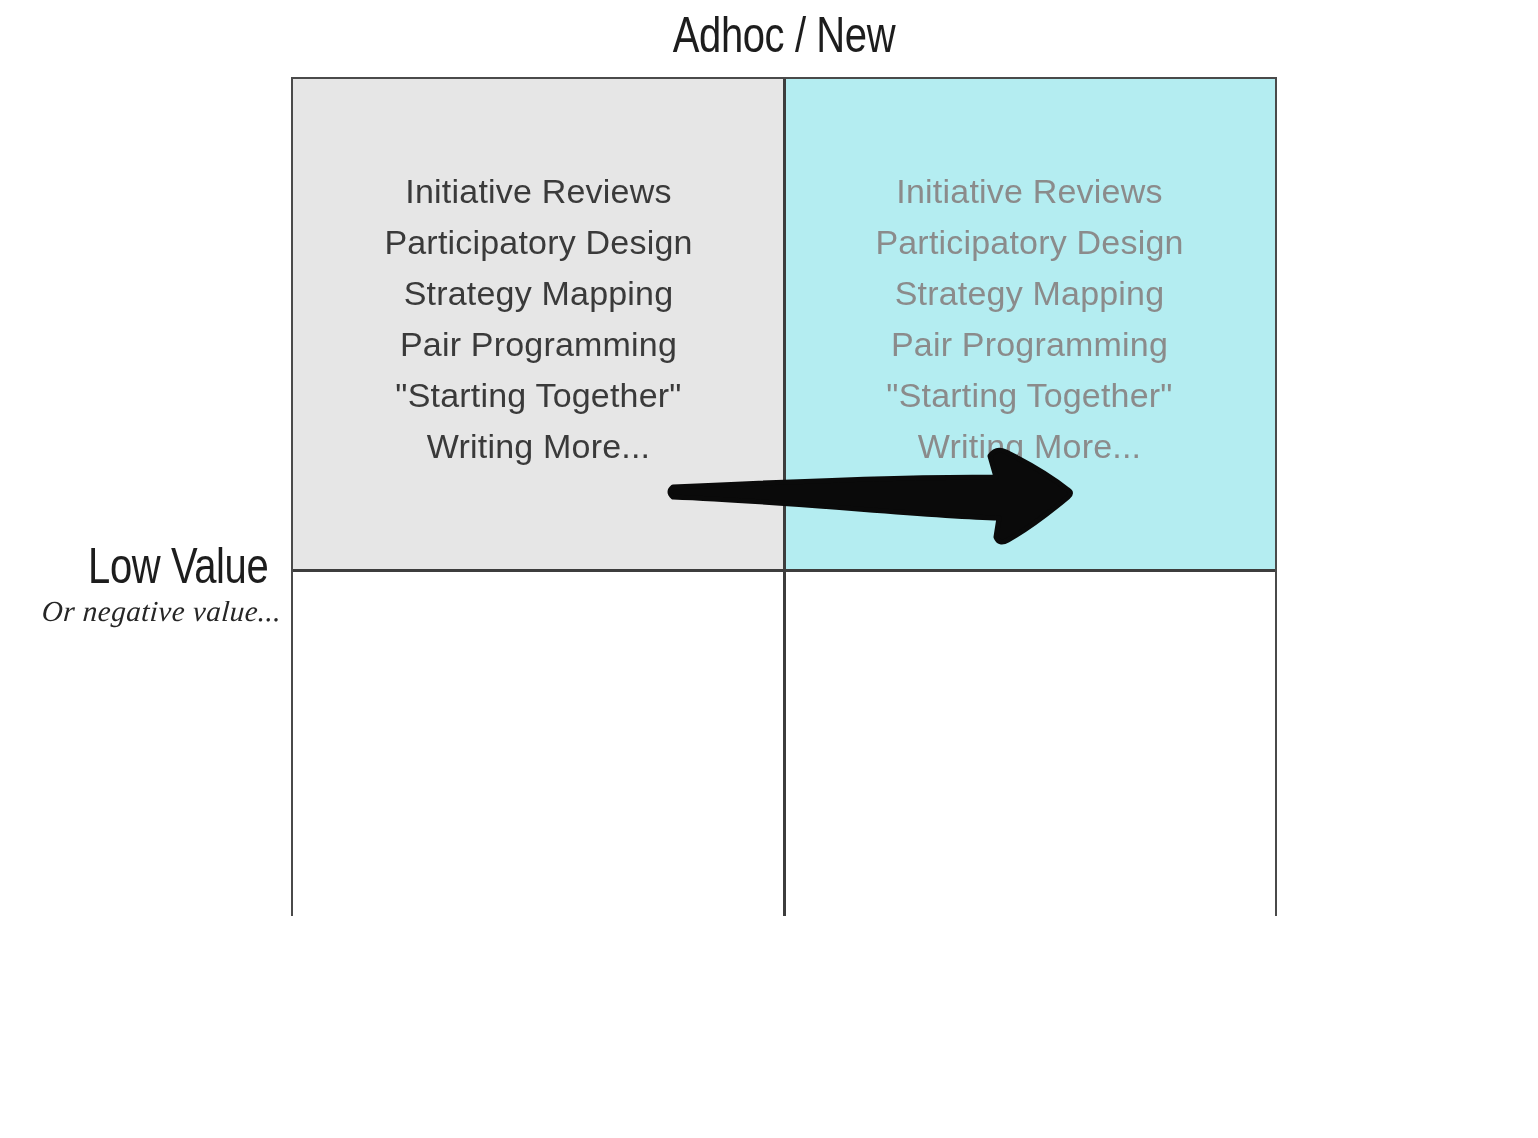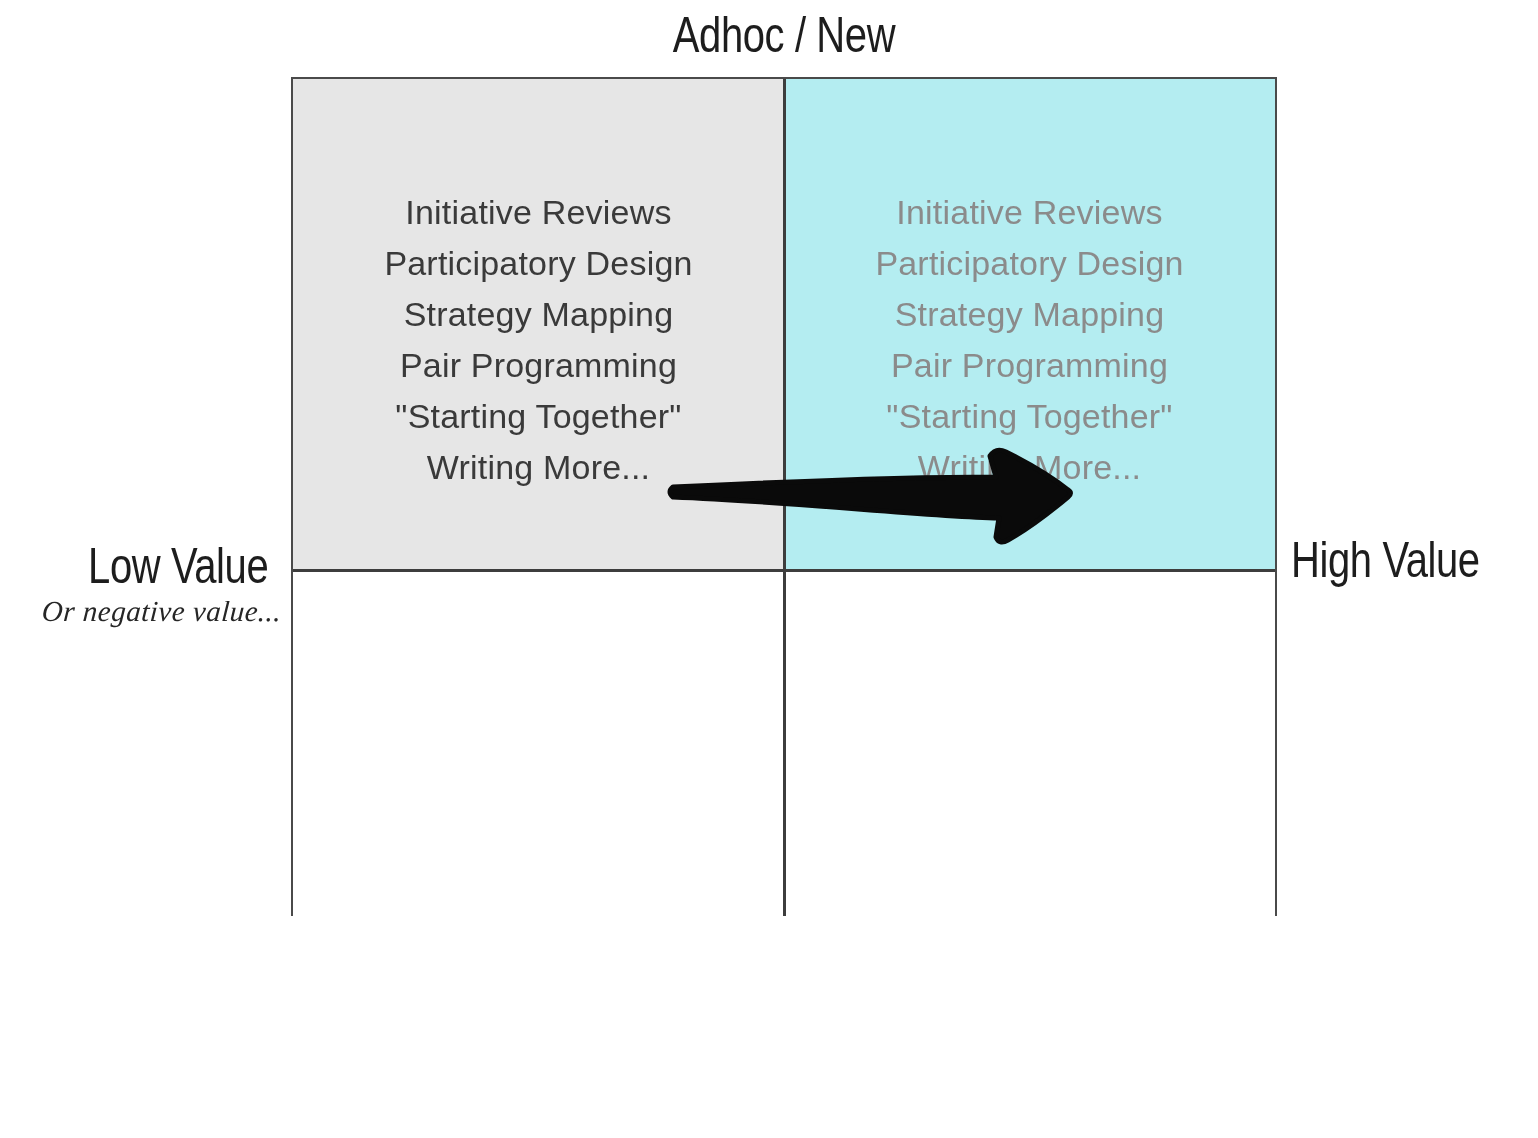--- a/index.html
+++ b/index.html
@@ -52,21 +52,21 @@
     left: 0;
     right: 0;
     height: 3px;
     margin-top: -1.5px;
     background: #3d3d3d;
   }
 
   
   .practice-list {
     position: absolute;
-    top: 108px;
+    top: 87px;
     left: 0;
     width: 100%;
     text-align: center;
     font-size: 34px;
     line-height: 51px;
     letter-spacing: 0.2px;
   }
   .q-tl .practice-list { color: #3a3a3a; }
   .q-tr .practice-list { color: #8b8b8b; }
   .practice-item { display: block; }
@@ -134,23 +134,20 @@
 
   <div class="axis-title axis-top">
     <span class="squeeze">Adhoc / New</span>
   </div>
 
   <div class="axis-title axis-left">
     <span class="squeeze">Low Value</span>
   </div>
   <div class="axis-subtitle">Or negative value...</div>
 
-  <div class="axis-title axis-right">
-    <span class="squeeze">High Value</span>
-  </div>
 
 
   <div class="grid">
 
     <div class="quadrant q-tl">
       <div class="practice-list">
         <span class="practice-item">Initiative Reviews</span>
         <span class="practice-item">Participatory Design</span>
         <span class="practice-item">Strategy Mapping</span>
         <span class="practice-item">Pair Programming</span>

